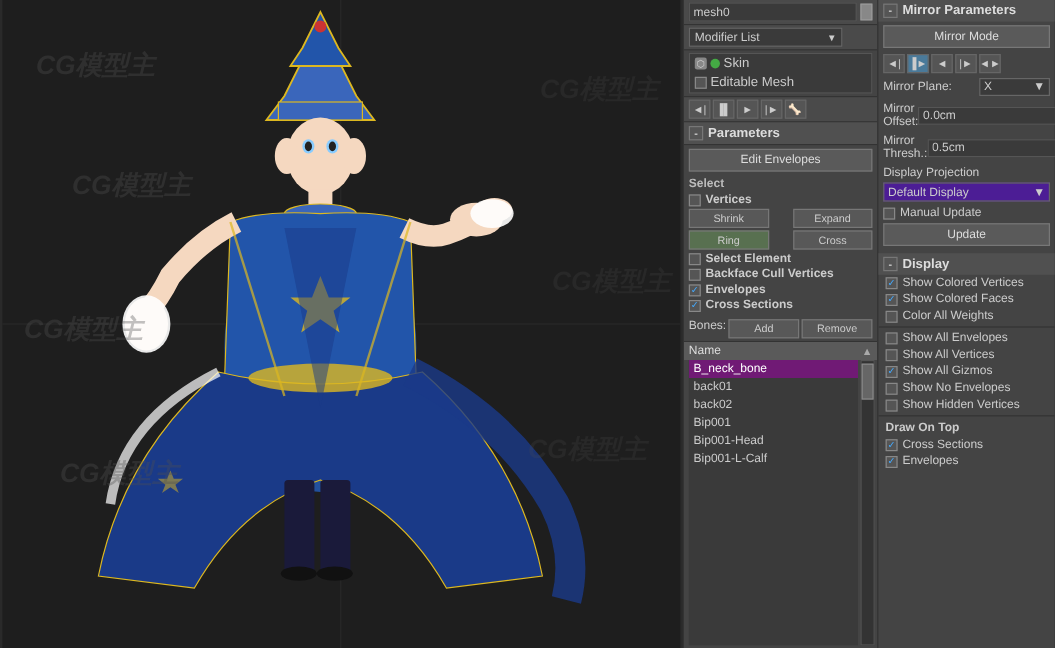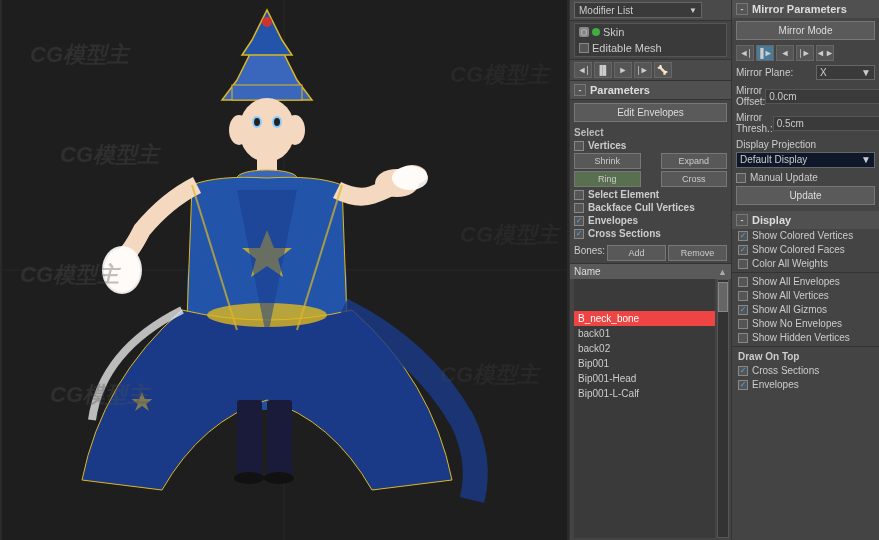--- a/index.html
+++ b/index.html
@@ -306,23 +306,22 @@
       overflow-y: auto;
       margin: 0 2px;
     }
     .bone-item {
       padding: 2px 4px;
       font-size: 10px;
       color: #ccc;
       cursor: pointer;
     }
     .bone-item.selected {
-      background: #ef4444;
+      background: #701a75;
       color: #fff;
-      margin-top: 32px;
     }
 
     
     .bone-list-container {
       display: flex;
       flex: 1;
       margin: 0 2px 2px 2px;
       overflow: hidden;
     }
     .bone-scroll-track {
@@ -408,28 +407,28 @@
     .display-proj-row {
       padding: 2px 4px;
     }
     .display-proj-label {
       font-size: 10px;
       color: #ccc;
       margin-bottom: 2px;
     }
     .display-proj-dropdown {
       width: 100%;
-      background: #0f172a;
+      background: #4c1d95;
       border: 1px solid #666;
       color: #ccc;
       font-size: 10px;
       padding: 1px 3px;
       height: 16px;
       display: flex;
-      align-items: flex-start;
+      align-items: center;
       justify-content: space-between;
       cursor: pointer;
       gap: 28px;
     }
 
     .update-section {
       padding: 2px 4px;
     }
     .manual-update-row {
       display: flex;
@@ -601,20 +600,24 @@
   <div class="watermark watermark-2">CG模型主</div>
   <div class="watermark watermark-3">CG模型主</div>
   <div class="watermark watermark-4">CG模型主</div>
   <div class="watermark watermark-5">CG模型主</div>
   <div class="watermark watermark-6">CG模型主</div>
   <div class="watermark watermark-7">CG模型主</div>
 </div>
 
 <div class="middle-panel">
 
+  <div class="mesh-header">
+    <input class="mesh-name-input" value="mesh0" style="">
+    <div class="mesh-color-box"></div>
+  </div>
 
   <div class="modifier-row">
     <div class="dropdown-btn">
       <span>Modifier List</span>
       <span class="dropdown-arrow">▼</span>
     </div>
   </div>
 
   <div class="modifier-tree">
     <div class="modifier-item">

